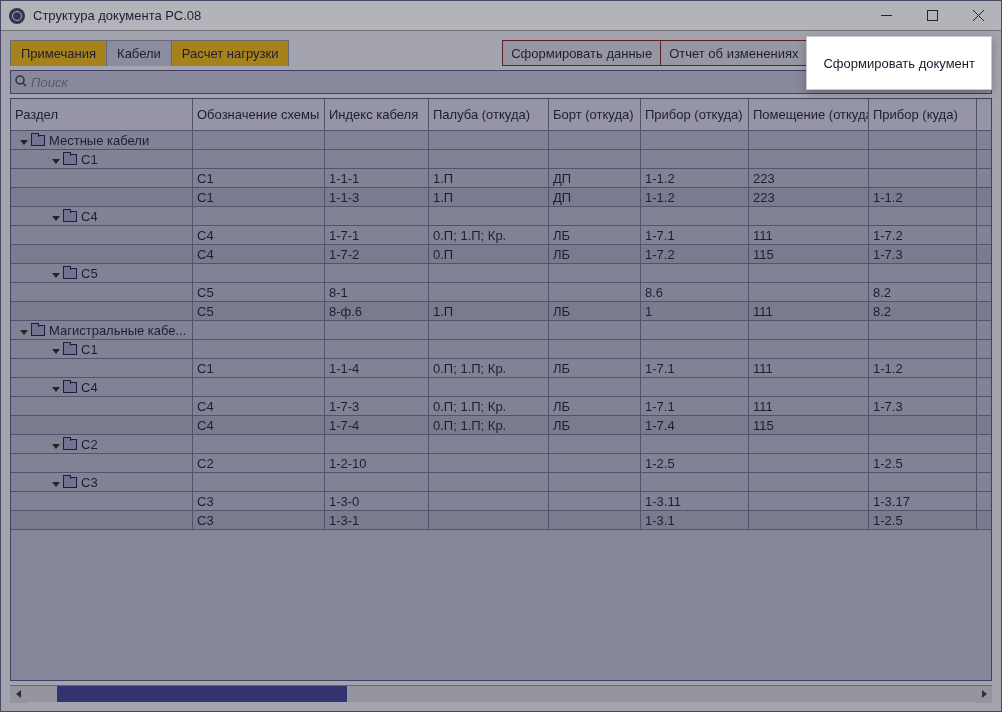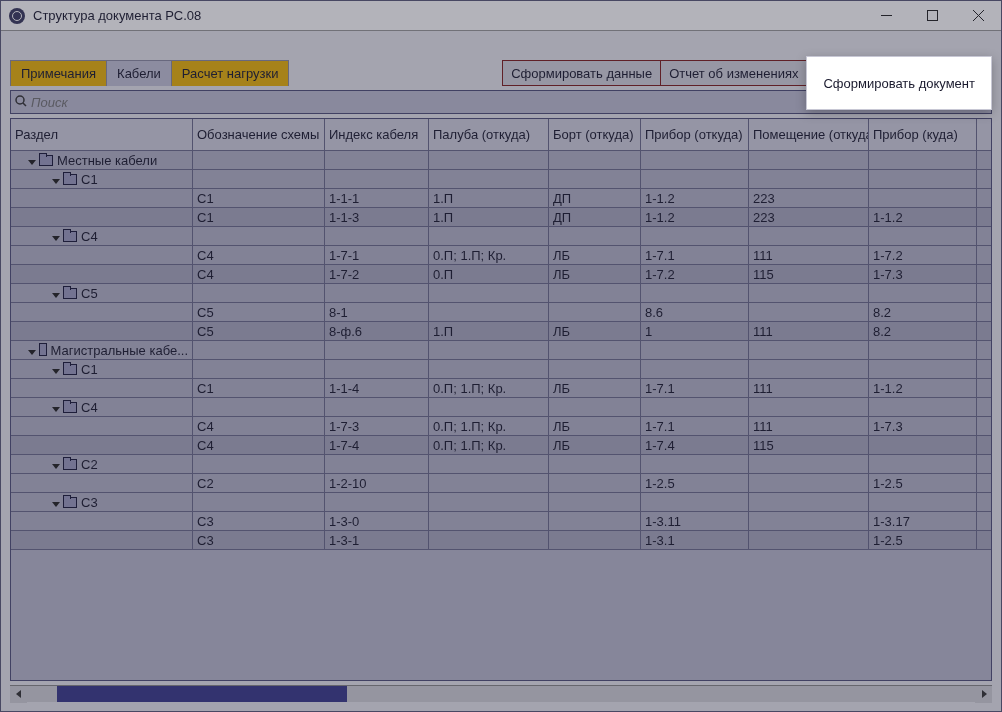--- a/index.html
+++ b/index.html
@@ -1,20 +1,20 @@
 <!DOCTYPE html>
 <html><head>
 <meta charset="utf-8">
 <style>
   * { box-sizing: border-box; margin: 0; padding: 0; font-family: "Segoe UI", Tahoma, sans-serif; font-size: 13px; color: #1a1a2e; }
   body { background: #7a7a8f; width: 1002px; height: 712px; overflow: hidden; position: relative; }
 
   .overlay { position:absolute; inset:0; background: rgba(40,40,60,0.35); pointer-events:none; z-index: 50; }
 
-  .window { position: relative; width: 1002px; height: 712px; background:#e6e6ed; border:1px solid #5a5a78; display:flex; flex-direction:column;gap:20px; }
+  .window { position: relative; width: 1002px; height: 712px; background:#e6e6ed; border:1px solid #5a5a78; display:flex; flex-direction:column; }
   .titlebar { height:30px; background:#fdfdfd; display:flex; align-items:center; border-bottom:1px solid #999; }
   .titlebar .appicon { width:16px; height:16px; background:#3a3a5e; border-radius:50%; margin:0 8px; position:relative; }
   .titlebar .appicon::after{content:"";position:absolute;inset:3px;border:1px solid #fff;border-radius:50%;}
   .titlebar .title { flex:1; }
   .winbtn { width:46px; height:30px; display:flex; align-items:center; justify-content:center; }
   .winbtn svg { width:11px; height:11px; stroke:#222; stroke-width:1; fill:none; }
 
   .content { flex:1; display:flex; flex-direction:column; padding:9px; gap:4px; min-height:0; }
 
   .toolbar { display:flex; align-items:stretch; height:26px; }
@@ -42,21 +42,21 @@
   .c5 { width:108px; flex-shrink:0; }
   .c6 { width:120px; flex-shrink:0; }
   .c7 { width:108px; flex-shrink:0; border-right:1px solid #6b6b8a; }
 
   .treebody { flex:1; overflow:hidden; }
 
   .exp { width:10px; height:10px; display:inline-block; margin-right:2px; }
   .exp svg { width:10px; height:10px; fill:#222; }
   .foldericon { width:14px; height:11px; display:inline-block; border:1px solid #1a1a3a; background:#9b9bbf; margin-right:4px; position:relative; }
   .foldericon::before{content:"";position:absolute;top:-3px;left:-1px;width:6px;height:3px;background:#9b9bbf;border:1px solid #1a1a3a;border-bottom:none;}
-  .indent1 { padding-left:16px; }
+  .indent1 { padding-left:8px; }
   .indent2 { padding-left:40px; }
 
   .hscroll { height:17px; background:#cfcfd6; border-top:1px solid #888; display:flex; align-items:center; }
   .hscroll .trackL { width:30px; height:100%; background:#cfcfd6;}
   .hscroll .thumb { height:100%; background:#3a3a8a; width:290px; }
   .hscroll .trackR { flex:1; background:#cfcfd6;}
   .hscroll .sbtn { width:17px; height:17px; background:#cfcfd6; display:flex; align-items:center; justify-content:center;}
   .hscroll .sbtn svg{width:8px;height:8px;fill:#333;}
 </style>
 </head>

